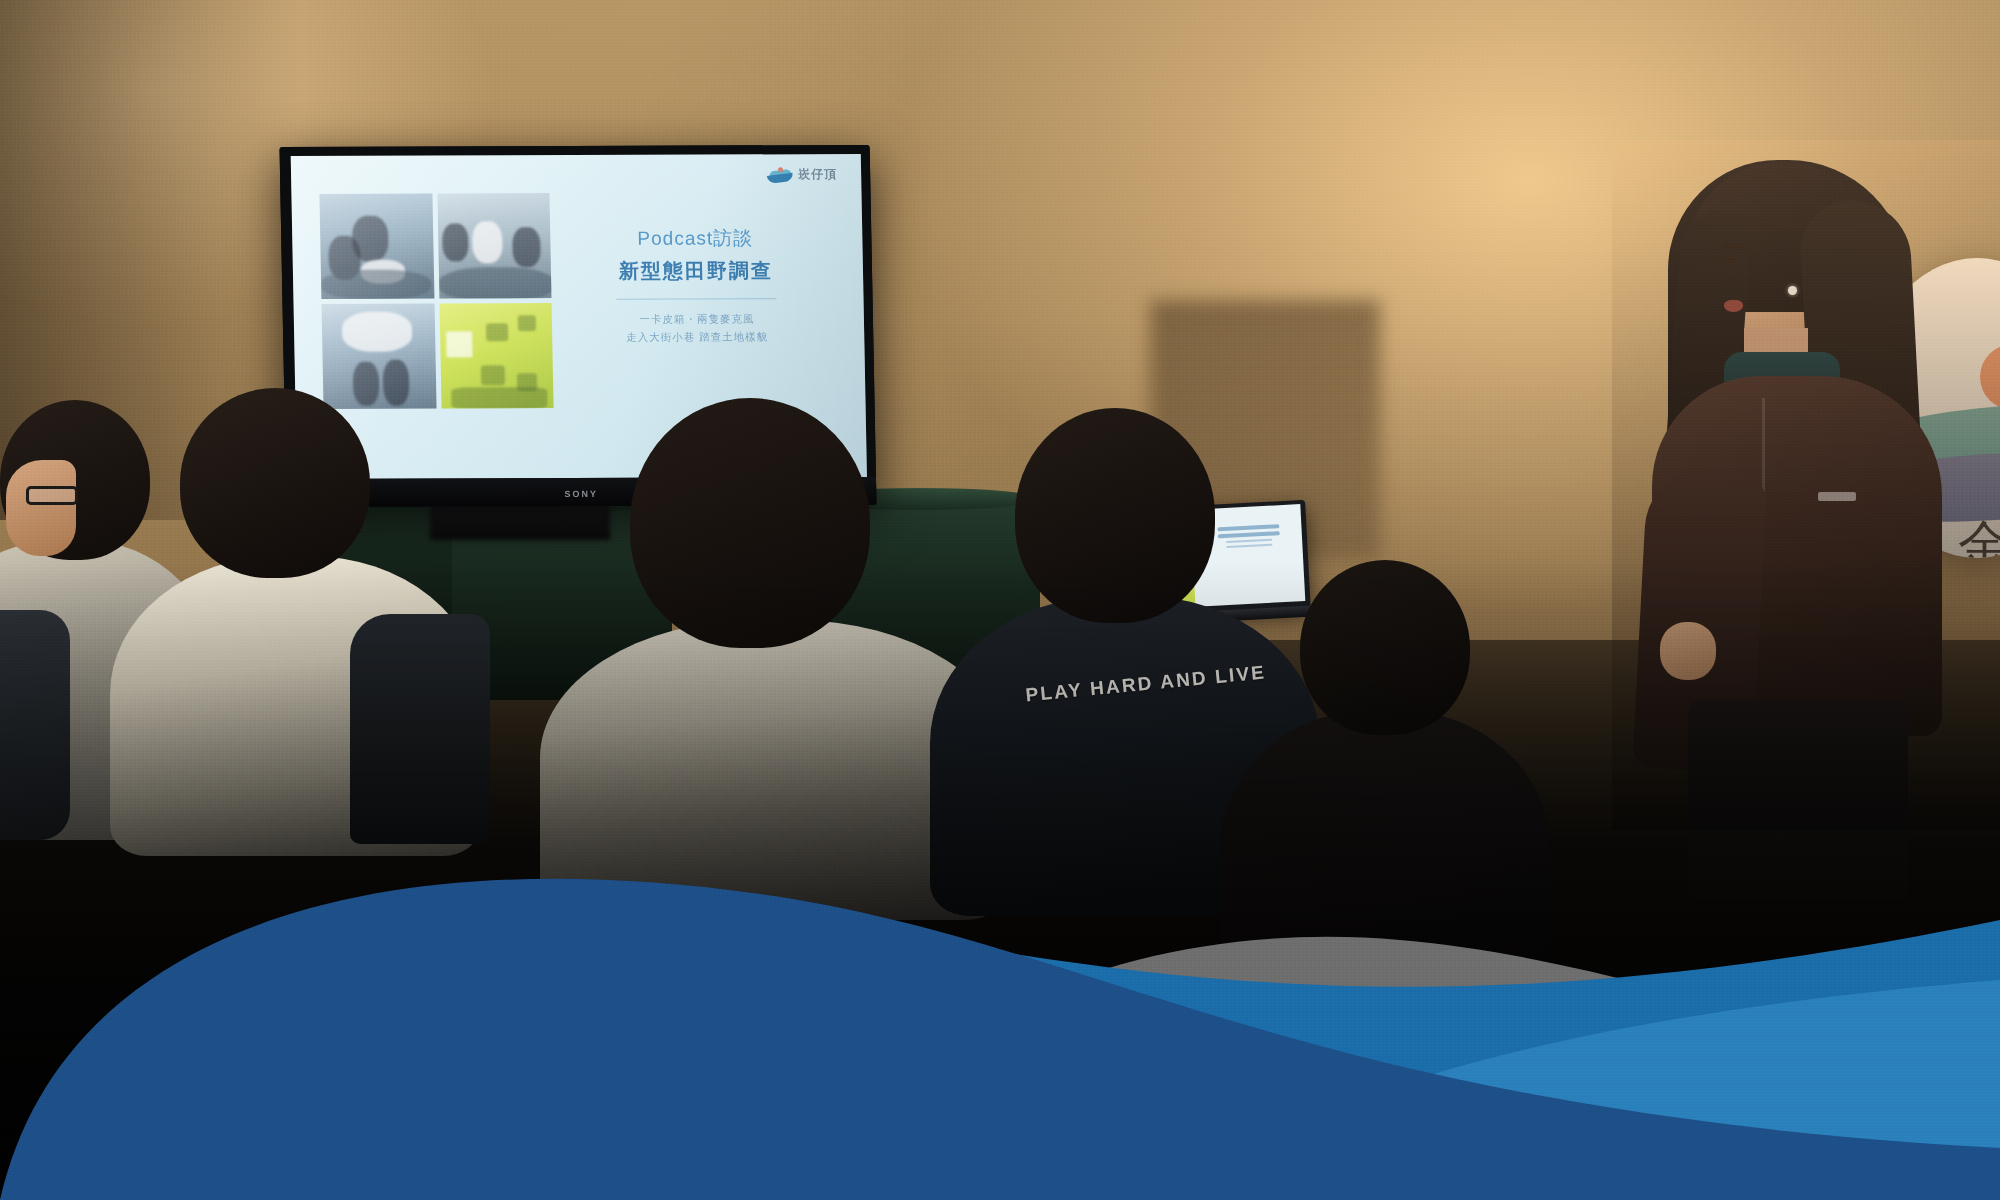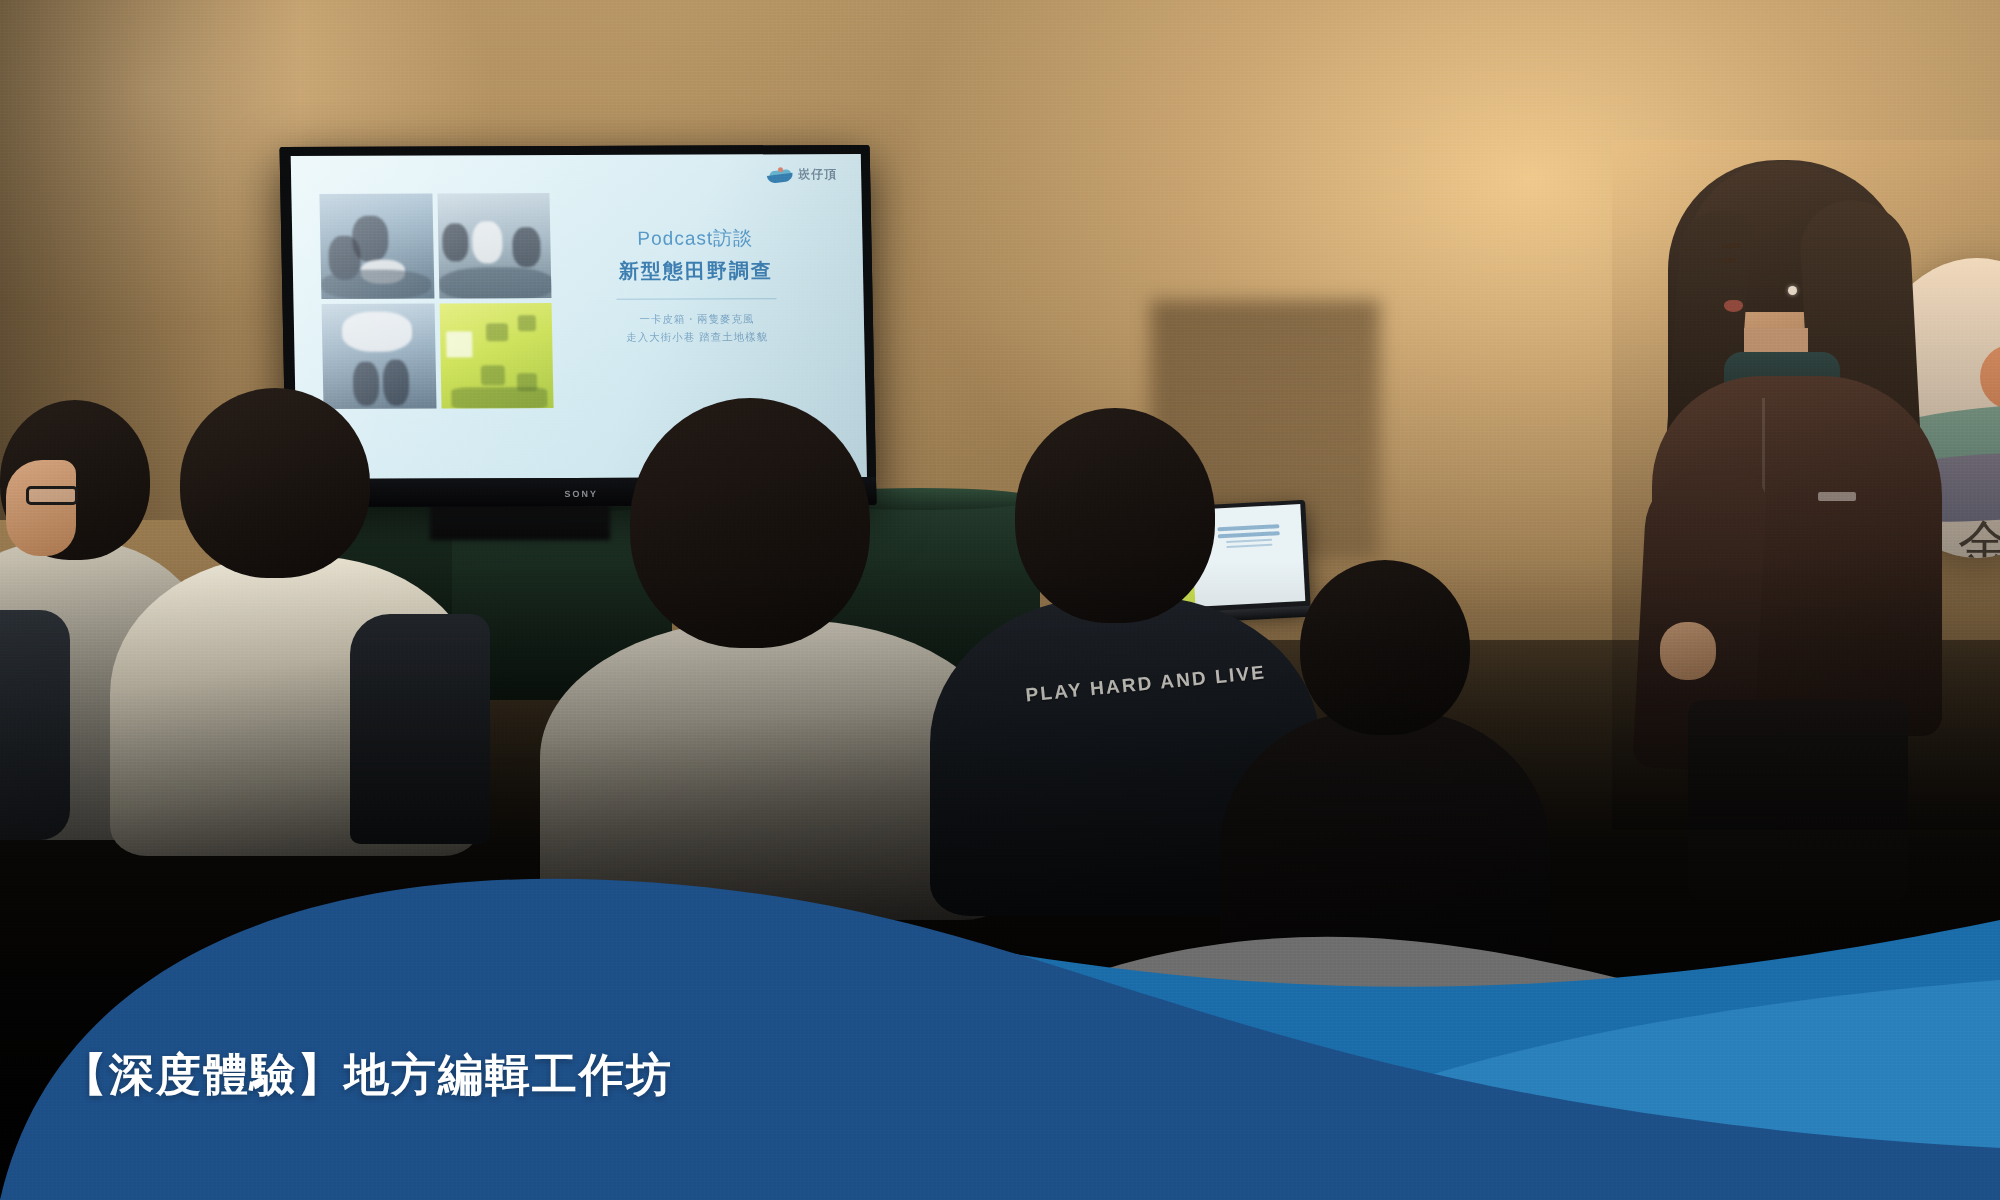--- a/index.html
+++ b/index.html
@@ -478,17 +478,16 @@
 
       <path fill="#1b6ba8" d="M0,520 C120,250 420,170 760,230 C1120,294 1420,360 2000,240 L2000,520 Z"></path>
 
       <path fill="#2d81bd" fill-opacity="0.85" d="M1160,520 C1320,400 1620,330 2000,300 L2000,520 Z"></path>
 
       <path fill="#1d4e86" d="M0,520 C60,256 360,158 760,214 C1100,262 1300,430 2000,468 L2000,520 Z"></path>
     </svg>
   </div>
 
   <div class="overlay-text">
-    <div class="ot-kicker">【深度體驗】地方編輯工作坊</div>
   </div>
 
   <div class="grain"></div>
 </div>
 
 </body></html>

